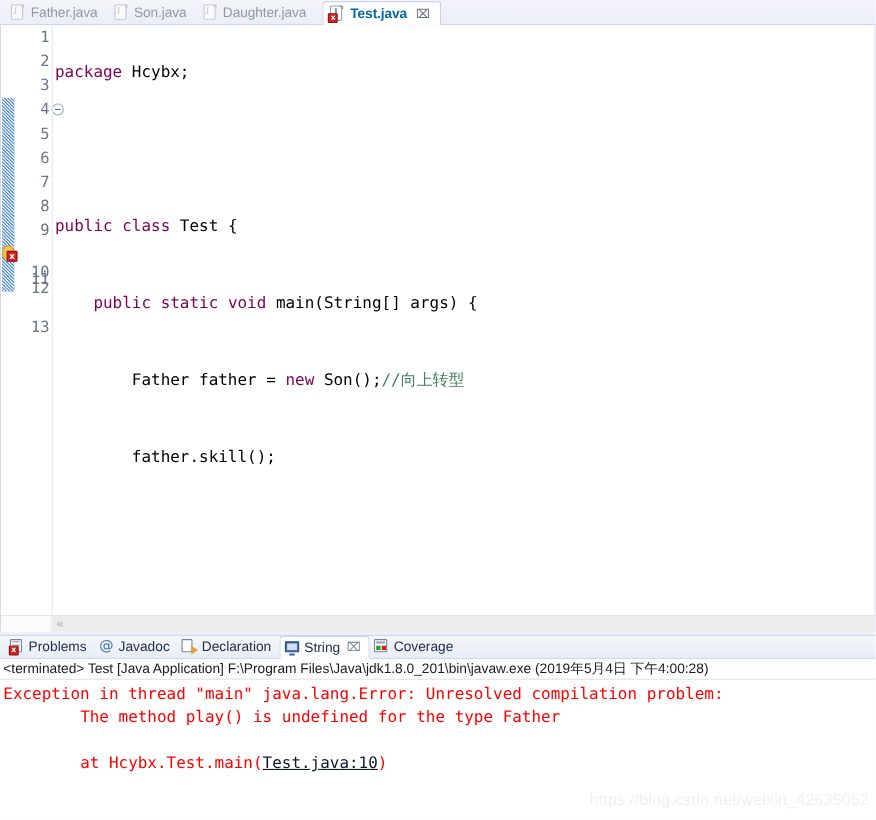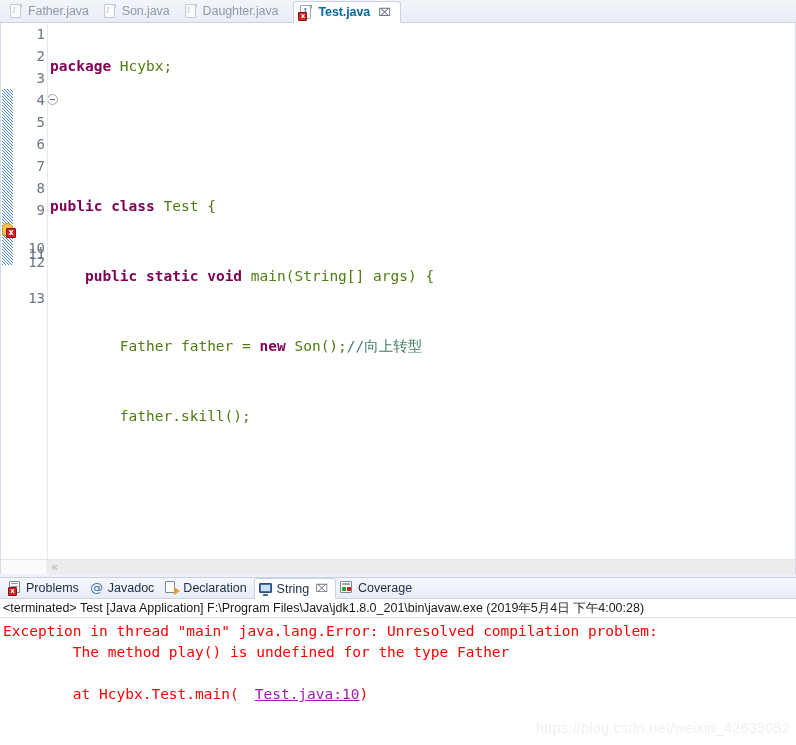--- a/index.html
+++ b/index.html
@@ -179,23 +179,23 @@
     font-family: "DejaVu Sans Mono", monospace;
     font-size: 14.5px;
     color: #222;
     white-space: pre;
   }
   .cline {
     position: relative;
     height: 22px; line-height: 22px;
     padding-left: 2px;
   }
-  .kw   { color: #7f0055; font-weight: bold; }
+  .kw   { color: #7f0055; font-weight: normal; }
   .com  { color: #3f7f5f; }
-  .plain{ color: #4d7c0f; }
+  .plain{ color: #000000; }
 
   
   .hscroll {
     position: absolute; left: 0; bottom: 0;
     width: 794px; height: 15px;
     background: #f4f4f4;
     border-top: 1px solid #e1e5ec;
     display: flex; align-items: center;
   }
   .hscroll .track-left {
@@ -308,21 +308,21 @@
     height: 127px;
     background: #ffffff;
     font-family: "DejaVu Sans Mono", monospace;
     font-size: 14.5px;
     color: #ff0000;
     padding: 3px 0 0 3px;
     white-space: pre;
     line-height: 21px;
   }
   .console-out .link {
-    color: #a21caf; text-decoration: underline; margin-left: 16px;
+    color: #0f172a; text-decoration: underline;
   }
   .watermark {
     position: absolute;
     right: 6px; bottom: 9px;
     color: #f0f0f0;
     font-size: 14.5px;
     font-family: "Liberation Sans", sans-serif;
     letter-spacing: 0.2px;
     pointer-events: none;
   }

